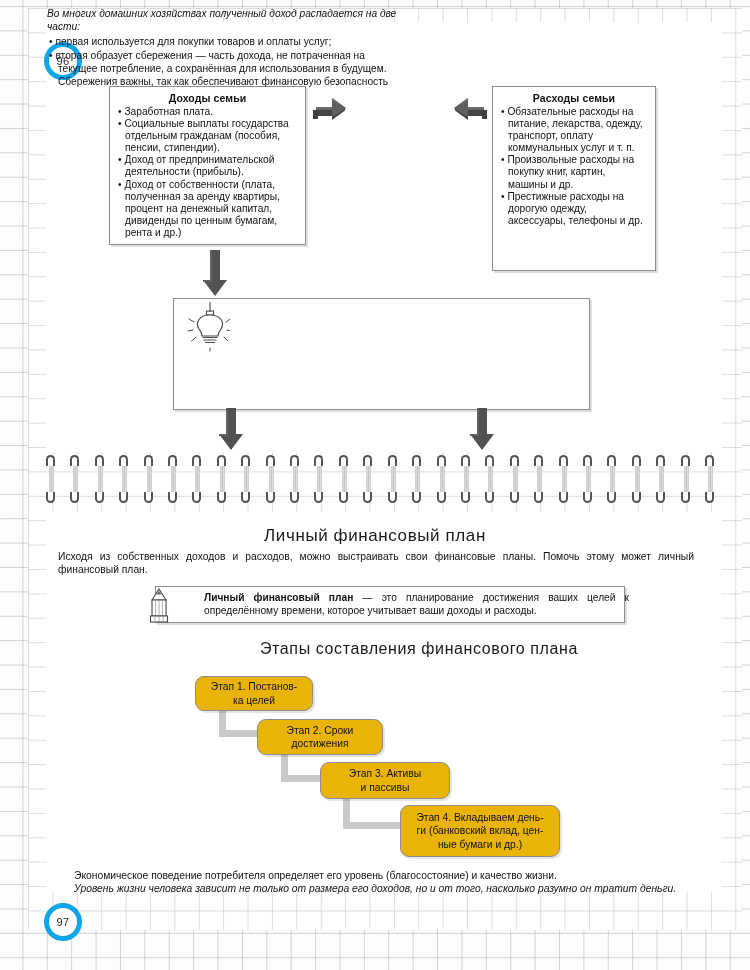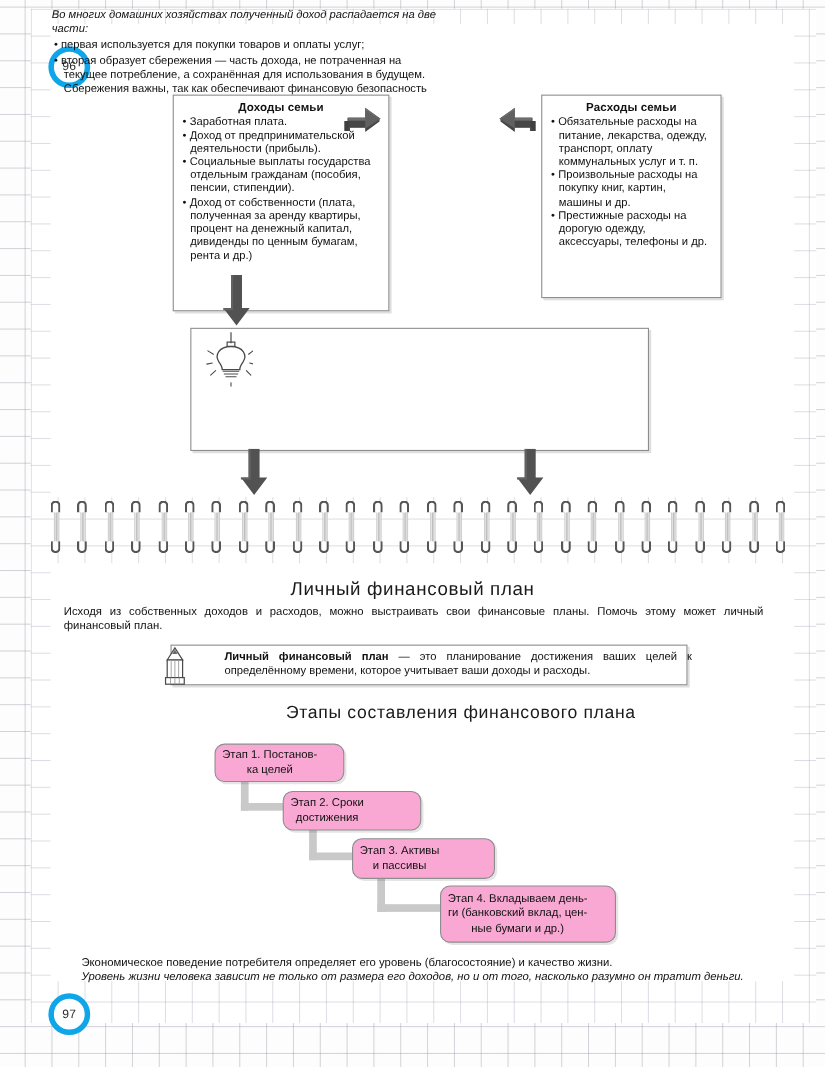--- a/index.html
+++ b/index.html
@@ -61,21 +61,21 @@
     text-align:center;font-weight:bold;font-size:10.5px;color:#111;
     margin-bottom:2px;letter-spacing:.1px;
   }
   .sqbox ul{margin:0;padding:0;list-style:none;}
   .sqbox li{
     font-size:10.2px;line-height:12.1px;color:#111;
     text-indent:-7px;padding-left:7px;margin:0 0 0 0;
   }
   .sqbox li:before{content:"• ";}
 
-  #box-income{left:109px;top:86px;width:197px;height:197px;margin-left:48px;}
+  #box-income{left:109px;top:86px;width:197px;height:159px;}
   #box-expense{left:492px;top:86px;width:164px;height:185px;}
 
   
   #oval{
     position:absolute;left:340px;top:59px;width:107px;height:46px;
     border:1px solid #8e8e8e;border-radius:50%;background:#fff;
     display:flex;flex-direction:column;align-items:center;justify-content:center;
     font-weight:bold;font-size:10.5px;color:#111;line-height:13px;
   }
 
@@ -140,23 +140,23 @@
   }
   #def-text{
     position:absolute;left:204px;top:591px;width:425px;
     font-size:10.2px;line-height:13.4px;color:#111;text-align:justify;
   }
   #def-text b{font-weight:bold;}
 
   
   .step{
     position:absolute;box-sizing:border-box;
-    border:1px solid #8d8d8d;border-radius:9px;background:#f9a8d4;
+    border:1px solid #8d8d8d;border-radius:9px;background:#eab308;
     box-shadow:2px 2px 0 0 rgba(0,0,0,.10);
-    display:flex;align-items:center;justify-content:flex-start;
+    display:flex;align-items:center;justify-content:center;
     text-align:center;font-size:10.3px;line-height:13.2px;color:#111;
     padding:0 6px;
   }
   .connector{position:absolute;background:#c9c9c9;}
 
   
   svg{display:block;}
 </style>
 </head>
 <body>
@@ -168,22 +168,22 @@
 
 <div class="layer">
 
   <div class="pagenum" id="pn-top">96</div>
   <div class="pagenum" id="pn-bot">97</div>
 
   <div class="sqbox" id="box-income">
     <div class="bhead">Доходы семьи</div>
     <ul>
       <li>Заработная плата.</li>
+      <li>Социальные выплаты государства отдельным гражданам (пособия, пенсии, стипендии).</li>
       <li>Доход от предпринимательской деятельности (прибыль).</li>
-      <li>Социальные выплаты государства отдельным гражданам (пособия, пенсии, стипендии).</li>
       <li>Доход от собственности (плата, полученная за аренду квартиры, процент на денежный капитал, дивиденды по ценным бумагам, рента и др.)</li>
     </ul>
   </div>
 
   <div class="sqbox" id="box-expense">
     <div class="bhead">Расходы семьи</div>
     <ul>
       <li>Обязательные расходы на питание, лекарства, одежду, транспорт, оплату коммунальных услуг и т. п.</li>
       <li>Произвольные расходы на покупку книг, картин, машины и др.</li>
       <li>Престижные расходы на дорогую одежду, аксессуары, телефоны и др.</li>

